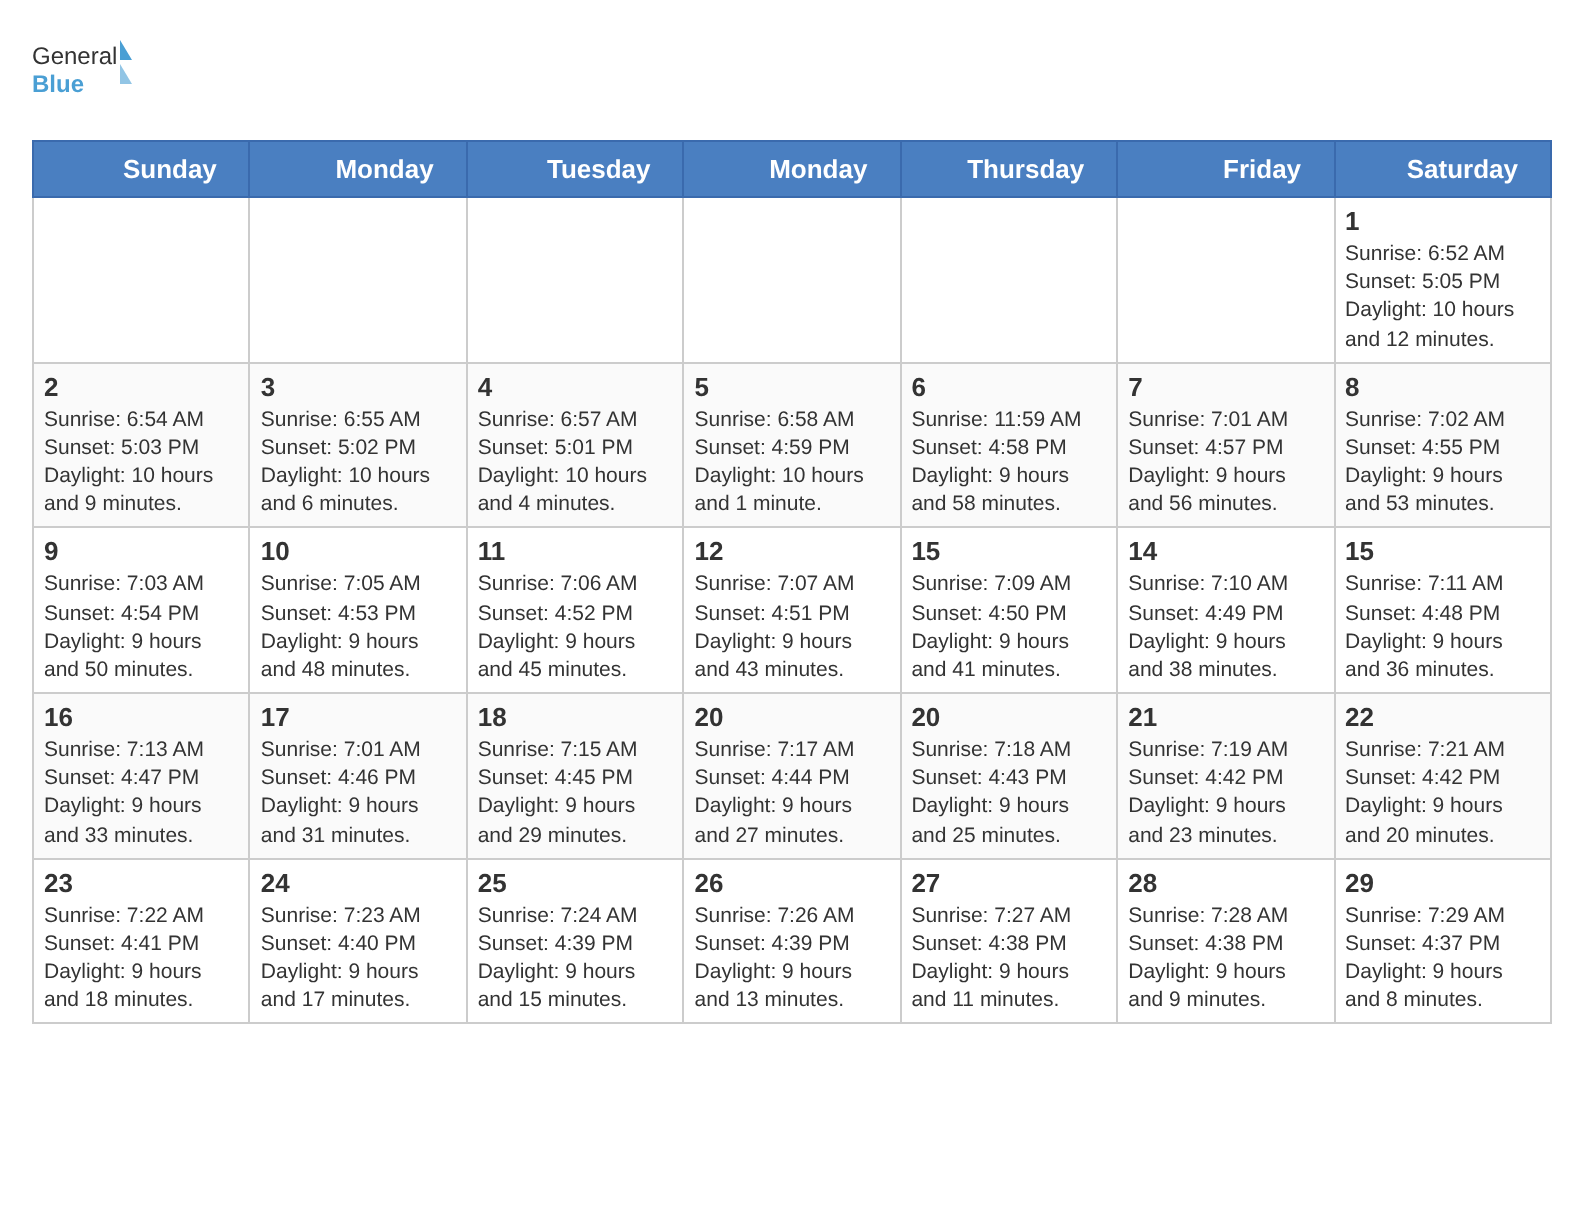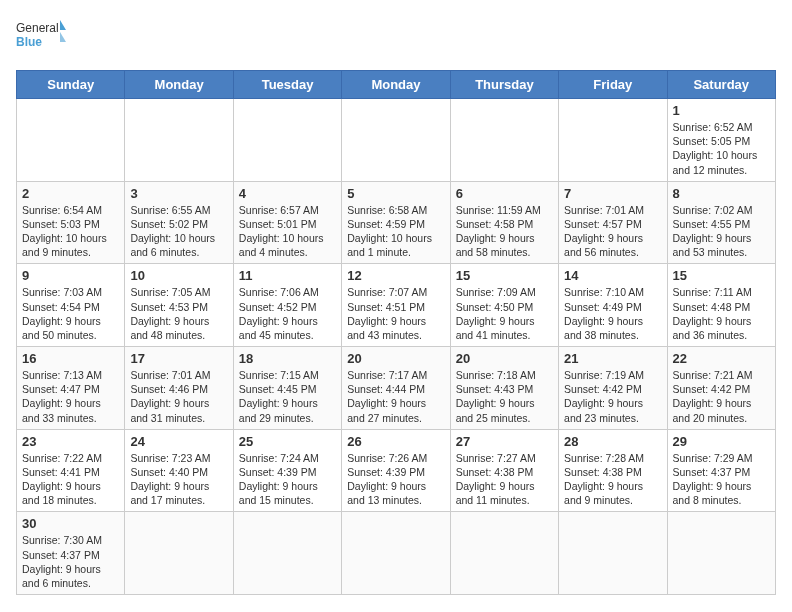--- a/index.html
+++ b/index.html
@@ -36,22 +36,22 @@
     .calendar {
       width: 100%;
       border-collapse: collapse;
       border: 1px solid #ccc;
     }
     .calendar th {
       background: #4a7fc1;
       color: #fff;
       font-size: 13px;
       font-weight: bold;
-      padding: 6px 4px;
-      text-align: center;
+      padding: 6px 16px;
+      text-align: right;
       border: 1px solid #3a6aad;
     }
     .calendar td {
       border: 1px solid #ccc;
       vertical-align: top;
       padding: 4px 5px;
       font-size: 11px;
       color: #333;
       width: calc(100% / 7);
       min-height: 80px;
@@ -288,28 +288,14 @@
 Sunset: 4:38 PM
 Daylight: 9 hours and 9 minutes.</div>
         </td>
         <td>
           <span class="day-number">29</span>
           <div class="day-info">Sunrise: 7:29 AM
 Sunset: 4:37 PM
 Daylight: 9 hours and 8 minutes.</div>
         </td>
       </tr>
-      <tr>
-        <td>
-          <span class="day-number">30</span>
-          <div class="day-info">Sunrise: 7:30 AM
-Sunset: 4:37 PM
-Daylight: 9 hours and 6 minutes.</div>
-        </td>
-        <td class="empty-cell"></td>
-        <td class="empty-cell"></td>
-        <td class="empty-cell"></td>
-        <td class="empty-cell"></td>
-        <td class="empty-cell"></td>
-        <td class="empty-cell"></td>
-      </tr>
     </tbody>
 </table>
 
 </body></html>

